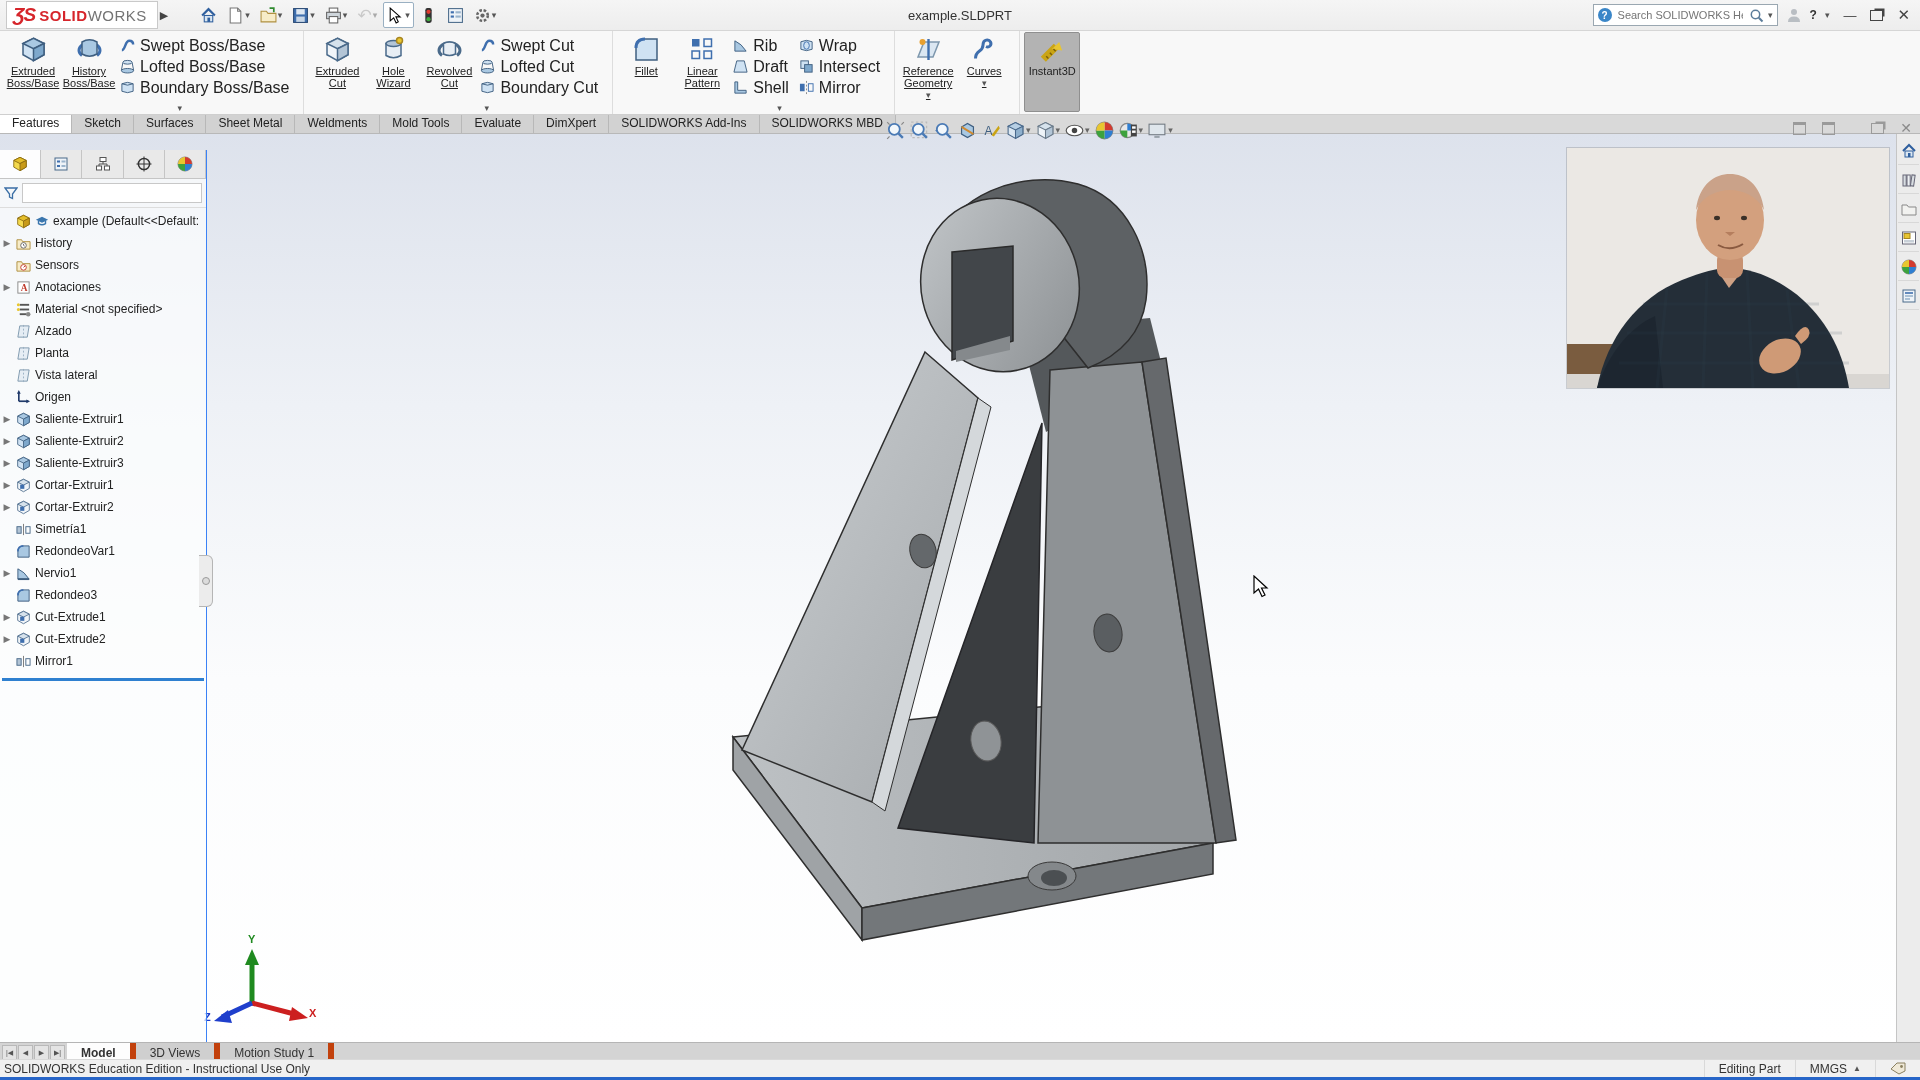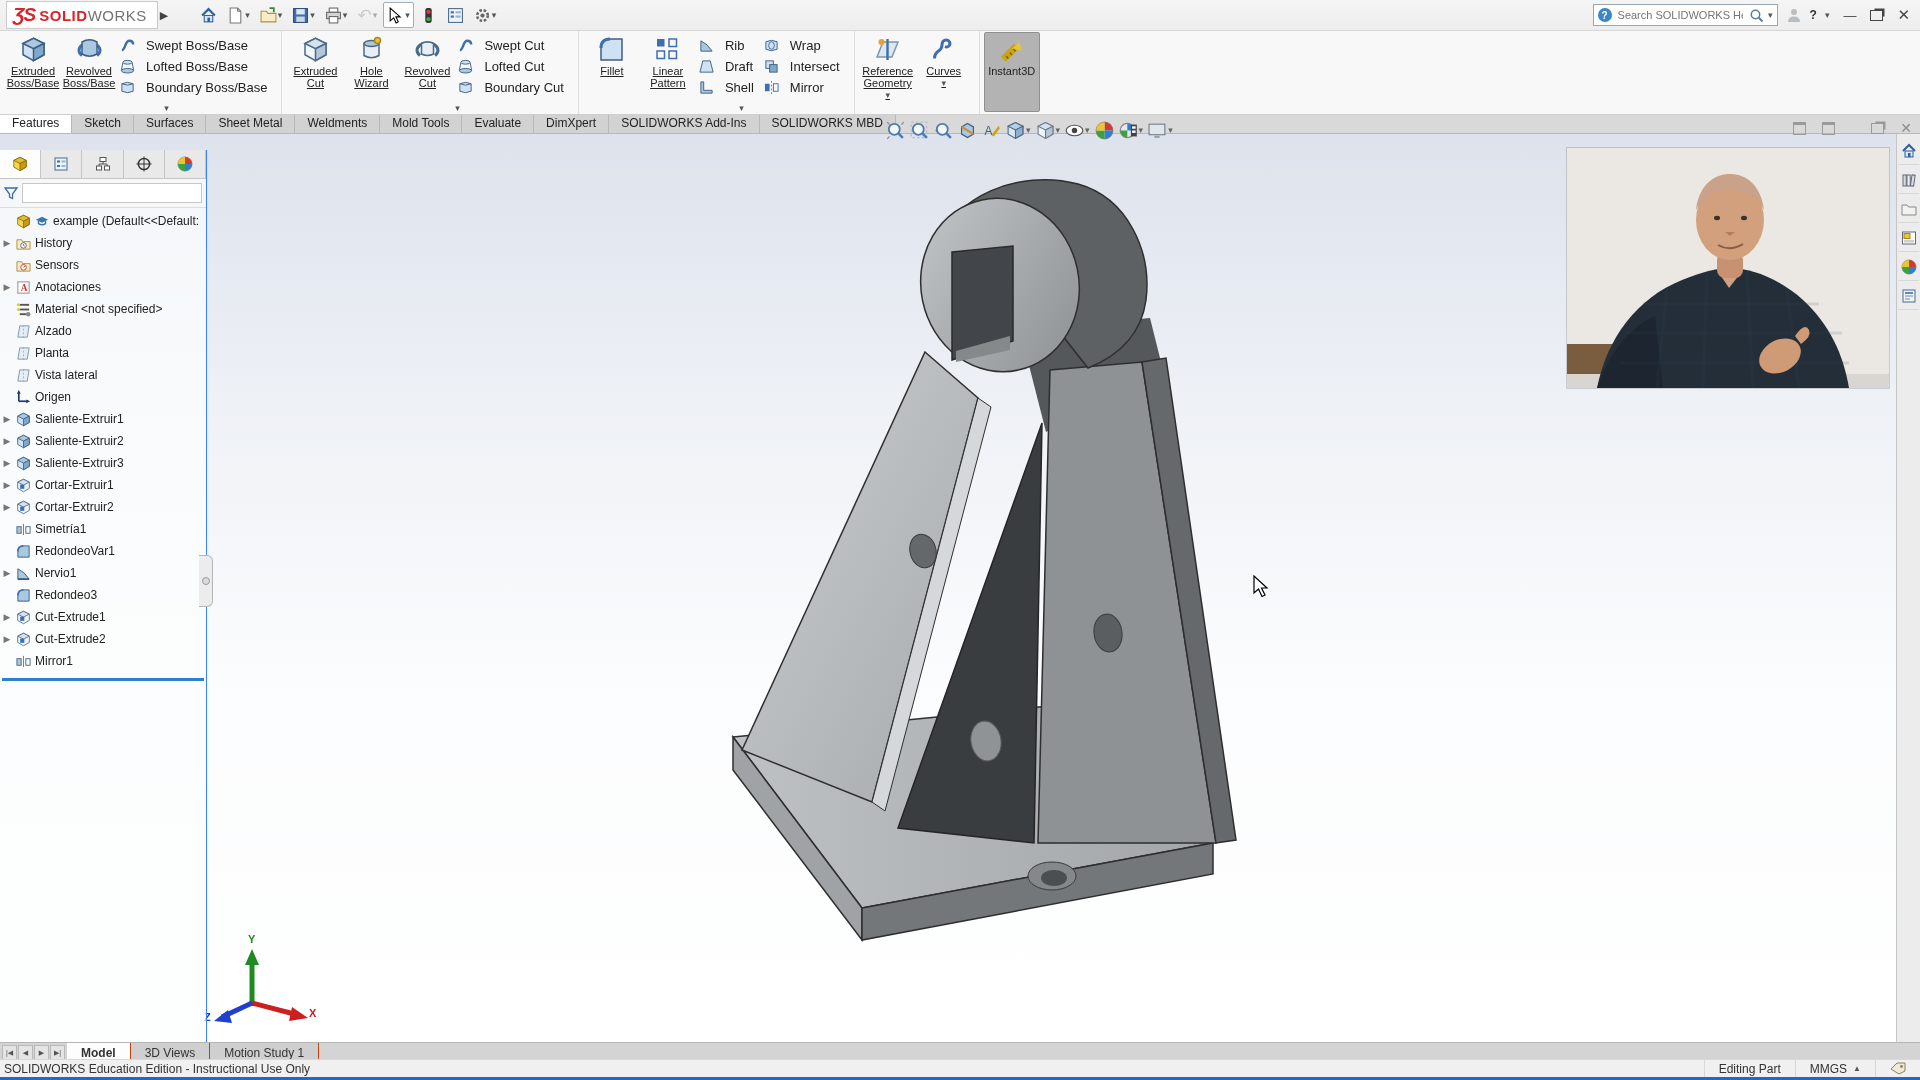--- a/index.html
+++ b/index.html
@@ -32,21 +32,21 @@
   .wctrl span{font-size:13px;}
   
   .ribbon{position:absolute;top:30px;left:0;right:0;height:84px;background:#f8f8f8;border-bottom:1px solid #cfcfcf;
           display:flex;align-items:stretch;z-index:39;}
   .rib-group{position:relative;display:flex;align-items:flex-start;padding:3px 8px 3px 6px;border-right:1px solid #dddddd;gap:2px;}
   .big-btn{width:54px;display:flex;flex-direction:column;align-items:center;text-align:center;padding-top:3px;
            font-size:11px;line-height:12px;color:#222;border-radius:2px;text-decoration:underline;}
   .bb-label{margin-top:2px;white-space:pre-line;}
   .big-btn .caret{font-size:9px;color:#555;}
   .stack{display:flex;flex-direction:column;padding-top:2px;}
-  .s-item{display:flex;align-items:center;gap:11px;height:21px;padding:0 6px 0 2px;font-size:13px;border-radius:2px;}
+  .s-item{display:flex;align-items:center;gap:5px;height:21px;padding:0 6px 0 2px;font-size:16px;border-radius:2px;}
   .grp-caret{position:absolute;bottom:1px;right:40%;font-size:9px;color:#555;}
   .instant3d{width:54px;display:flex;flex-direction:column;align-items:center;padding-top:6px;font-size:11px;
              background:#b3b3b3;border:1px solid #8f8f8f;margin:2px 0 2px 4px;border-radius:2px;}
   .icn{display:inline-flex;align-items:center;justify-content:center;}
   
   .tabstrip{position:absolute;top:114px;left:0;right:0;height:19px;background:#d9d9d9;border-bottom:1px solid #b8b8b8;
             display:flex;align-items:flex-end;z-index:38;}
   .rtab{padding:2px 12px 2px 12px;font-size:12px;color:#222;background:#d2d2d2;border-right:1px solid #b8b8b8;height:15px;}
   .rtab.active{background:#fff;font-weight:normal;border-top:1px solid #b8b8b8;}
   
@@ -88,21 +88,21 @@
           background:linear-gradient(135deg,#efedea 0%,#e7e4e0 55%,#dedad5 100%);box-shadow:0 0 0 1px rgba(0,0,0,.15);}
   
   .triad{position:absolute;left:210px;top:935px;width:110px;height:100px;z-index:5;}
   .triad span{position:absolute;font-size:11px;font-weight:bold;}
   
   .bottomtabs{position:absolute;left:0;right:0;bottom:17px;height:20px;background:#d4d4d4;border-top:1px solid #b5b5b5;
               display:flex;align-items:stretch;z-index:40;}
   .bt-nav{display:flex;align-items:center;padding:0 2px;gap:1px;}
   .bt-nav span{width:13px;height:14px;background:#e4e4e4;border:1px solid #b9b9b9;font-size:7px;color:#555;
                display:flex;align-items:center;justify-content:center;}
-  .btab{display:flex;align-items:center;padding:0 14px;font-size:12px;background:#cfcfcf;border-right:1px solid #c2410c;color:#333;}
+  .btab{display:flex;align-items:center;padding:0 14px;font-size:12px;background:#cfcfcf;border-right:6px solid #c2410c;color:#333;}
   .btab.active{background:#fdfdfd;font-weight:bold;}
   
   .statusbar{position:absolute;left:0;right:0;bottom:0;height:17px;background:#f0f0f0;border-top:1px solid #d9d9d9;
              display:flex;align-items:center;font-size:12px;color:#333;z-index:40;border-bottom:3px solid #2765c8;}
   .statusbar .msg{padding-left:4px;}
   .sb-right{margin-left:auto;display:flex;align-items:center;height:100%;}
   .sb-cell{padding:0 14px;border-left:1px solid #d9d9d9;height:100%;display:flex;align-items:center;gap:6px;}
   .sb-cell .up{font-size:8px;color:#555;}
   .cursor{position:absolute;left:1253px;top:575px;z-index:45;pointer-events:none;}
 </style>
@@ -200,20 +200,21 @@
       <div class="tool">
         <span class="icn">
           <svg width="17" height="17" viewBox="0 0 16 16">
             <circle cx="8" cy="8" r="5" fill="none" stroke="#666" stroke-width="2.4" stroke-dasharray="2.4 1.6"></circle>
             <circle cx="8" cy="8" r="2" fill="#666"></circle>
           </svg>
         </span>
         <span class="caret">▾</span>
       </div>
     </div>
+  <div class="title-center">example.SLDPRT</div>
   <div class="tb-right">
     <div class="searchbox">
       <span class="help-q">?</span>
       <input readonly="" placeholder="Search SOLIDWORKS Help" style="">
       <span class="icn">
         <svg width="15" height="15">
             <circle cx="6.5" cy="6.5" r="4.2" fill="none" stroke="#5b7c9a" stroke-width="1.5"></circle>
             <line x1="9.8" y1="9.8" x2="13.5" y2="13.5" stroke="#5b7c9a" stroke-width="2"></line>
           </svg>
       </span>
@@ -248,21 +249,21 @@
           </span>
           <span class="bb-label">Extruded Boss/Base</span>
         </div>
         <div class="big-btn">
           <span class="icn">
             <svg width="27" height="27" viewBox="0 0 18 18">
               <path d="M4 13 A7 5 0 1 1 14 13" fill="none" stroke="#3f6fae" stroke-width="2"></path>
               <path d="M4 4 Q9 1 14 4 L14 12 Q9 15 4 12 Z" fill="#a9c8e2" stroke="#3f5f80"></path>
             </svg>
           </span>
-          <span class="bb-label">Revolved Boss/Base</span>
+          <span class="bb-label">History Boss/Base</span>
         </div>
         <div class="stack">
           <div class="s-item">
             <span class="icn">
               <svg width="15" height="15" viewBox="0 0 16 16">
                 <path d="M2 13 C6 13 5 3 10 3 C13 3 14 5 14 7" fill="none" stroke="#3f6fae" stroke-width="2.6"></path>
               </svg>
             </span>
             <span>Swept Boss/Base</span>
           </div>

